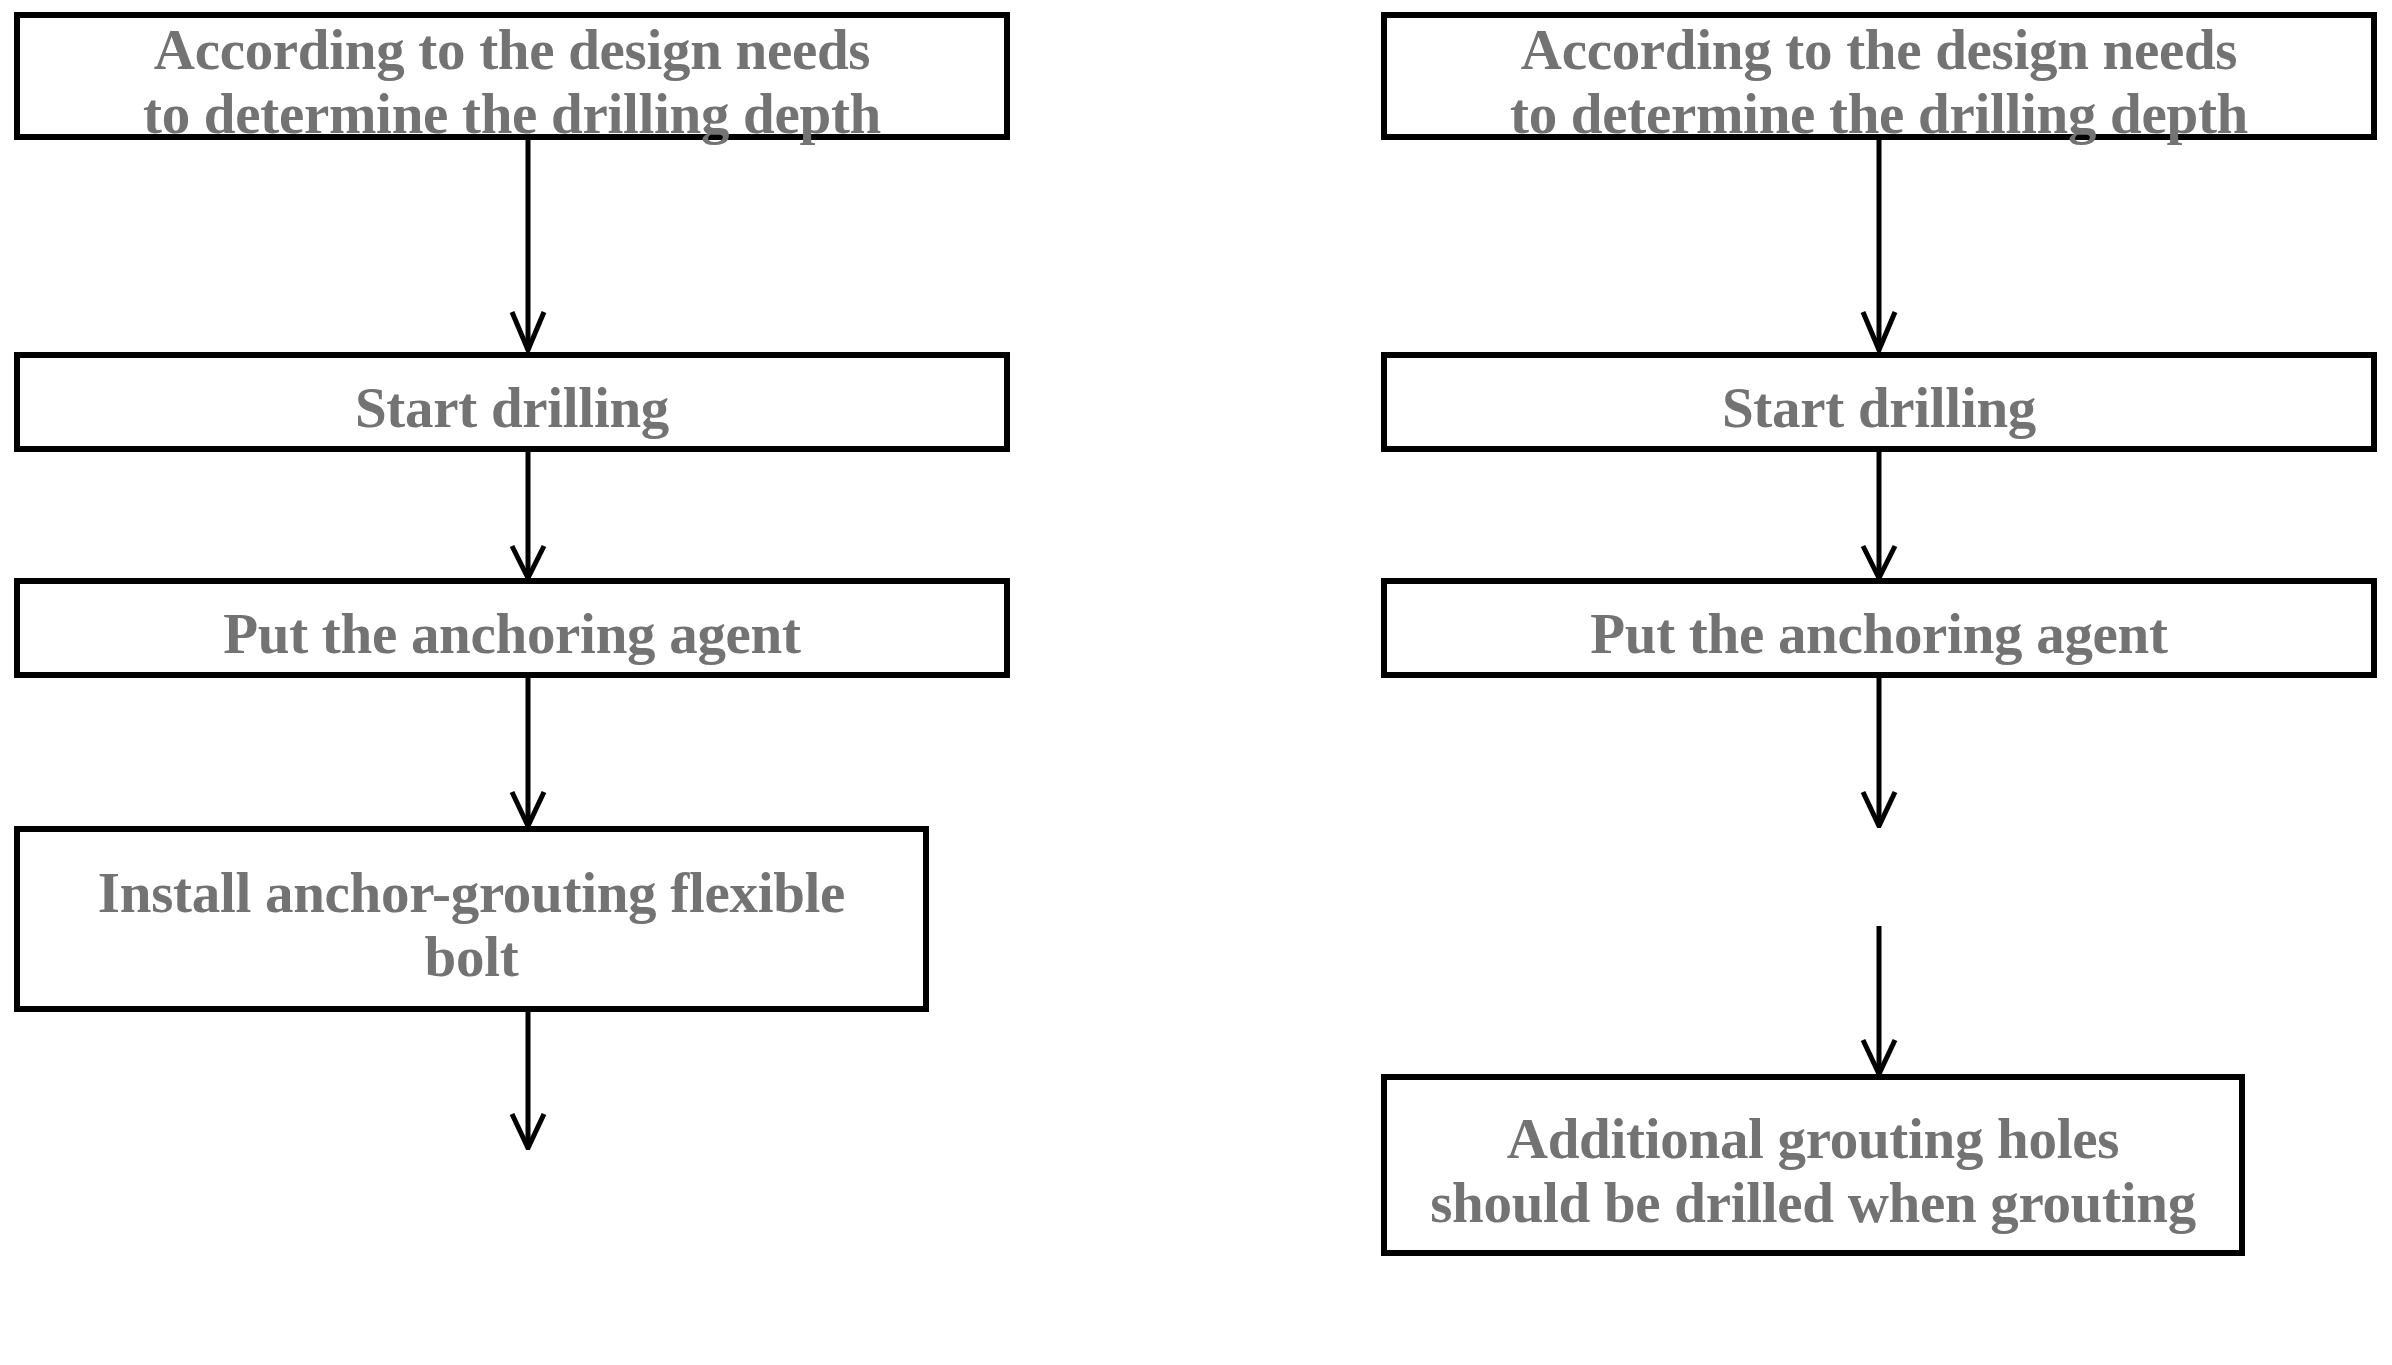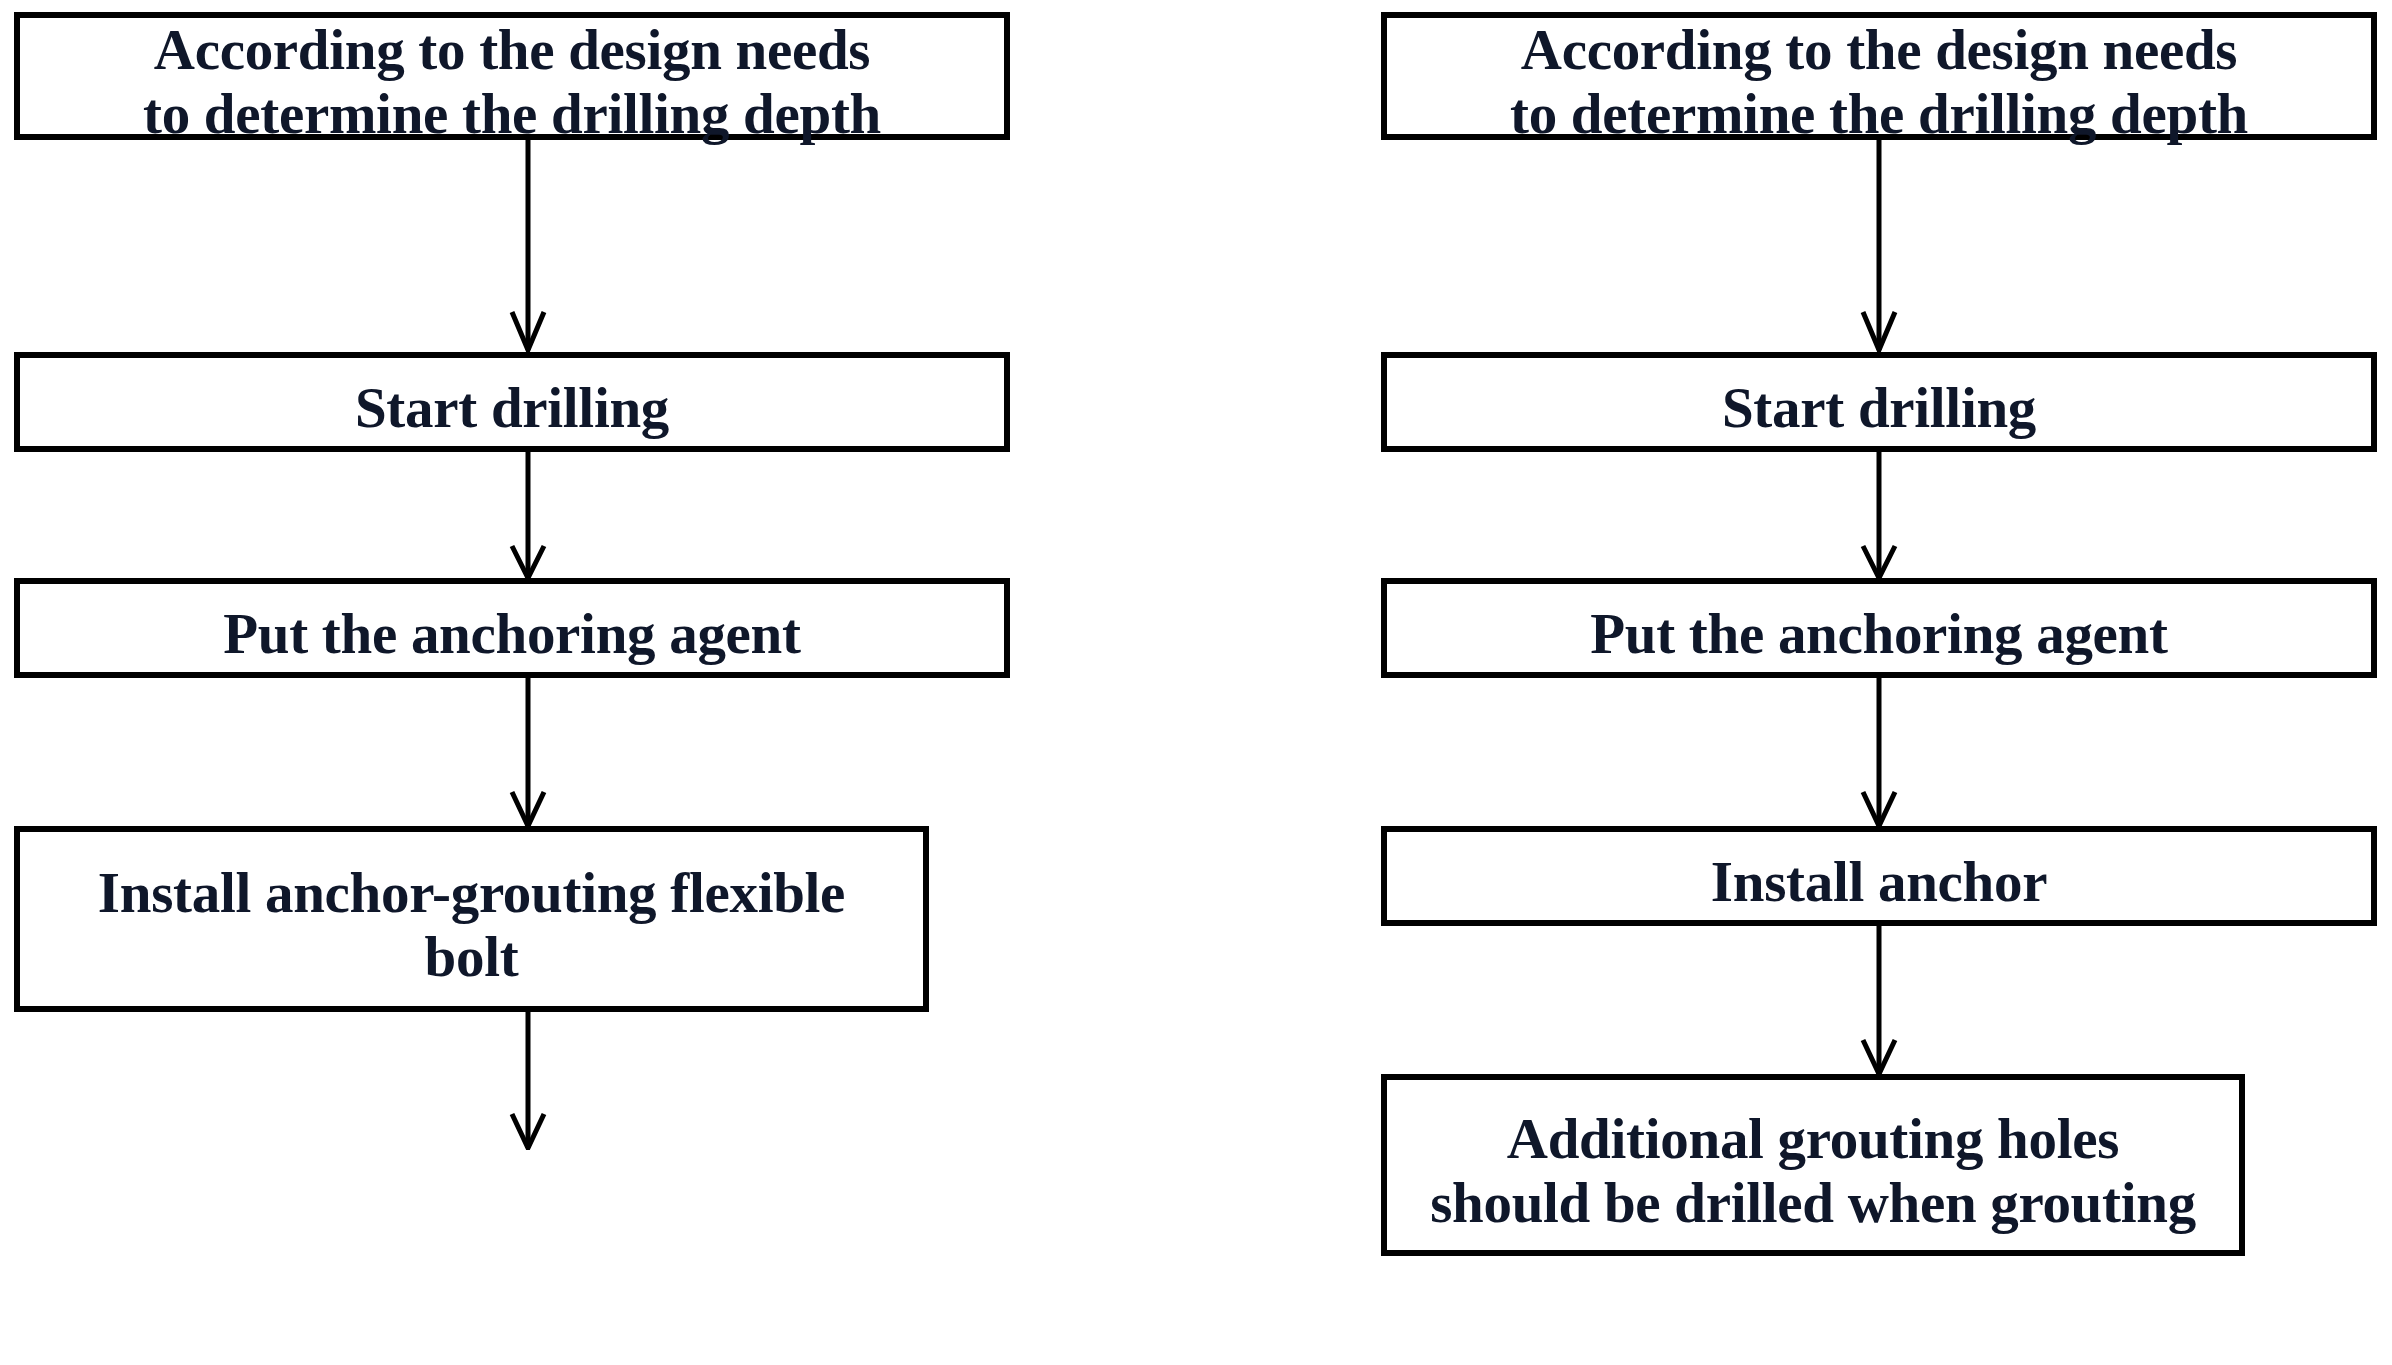--- a/index.html
+++ b/index.html
@@ -32,21 +32,21 @@
     display: flex;
     align-items: center;
     justify-content: center;
     text-align: center;
   }
   .node-label {
     font-family: "Liberation Serif", "DejaVu Serif", serif;
     font-weight: bold;
     font-size: 57px;
     line-height: 1.12;
-    color: #0f172a;
+    color: #737373;
     letter-spacing: -0.3px;
     padding: 0 14px;
     white-space: pre-line;
     margin-top: 12px;
   }
   .node-label.tight { padding: 0 8px; }
 
   .connector {
     position: absolute;
     width: 46px;
@@ -138,23 +138,20 @@
       <span class="node-label">Put the anchoring agent</span>
     </div>
 
     <div class="connector" style="left:516px; top:678px; height:150px;">
       <svg viewBox="0 0 46 150" preserveAspectRatio="none">
         <line x1="23" y1="0" x2="23" y2="148" stroke="#000" stroke-width="5"></line>
         <polyline points="7,114 23,148 39,114" fill="none" stroke="#000" stroke-width="5"></polyline>
       </svg>
     </div>
 
-    <div class="node-box" style="left:41px; top:826px; width:996px; height:100px;">
-      <span class="node-label">Install anchor</span>
-    </div>
 
     <div class="connector" style="left:516px; top:926px; height:150px;">
       <svg viewBox="0 0 46 150" preserveAspectRatio="none">
         <line x1="23" y1="0" x2="23" y2="148" stroke="#000" stroke-width="5"></line>
         <polyline points="7,114 23,148 39,114" fill="none" stroke="#000" stroke-width="5"></polyline>
       </svg>
     </div>
 
     <div class="node-box" style="left:41px; top:1074px; width:864px; height:182px;">
       <span class="node-label tight">Additional grouting holes

